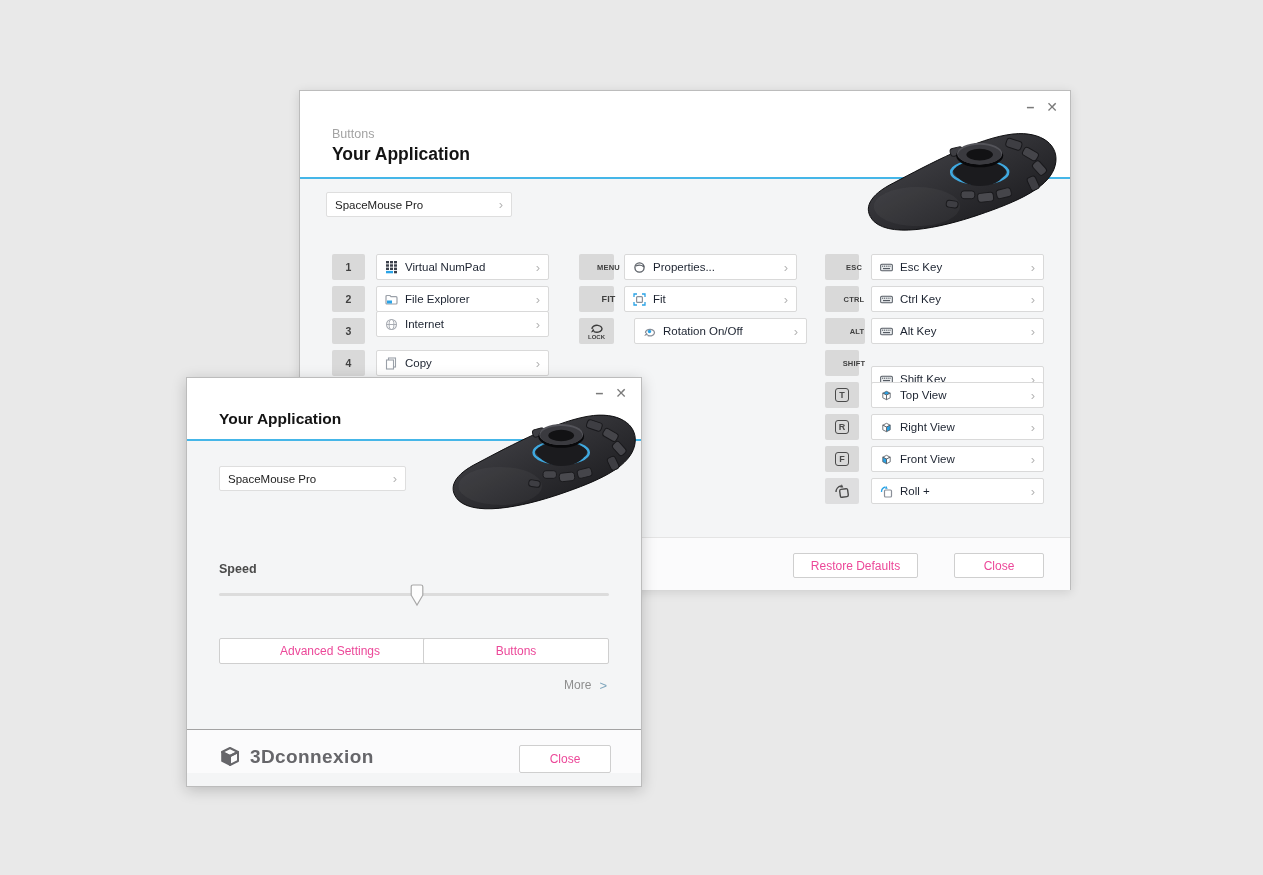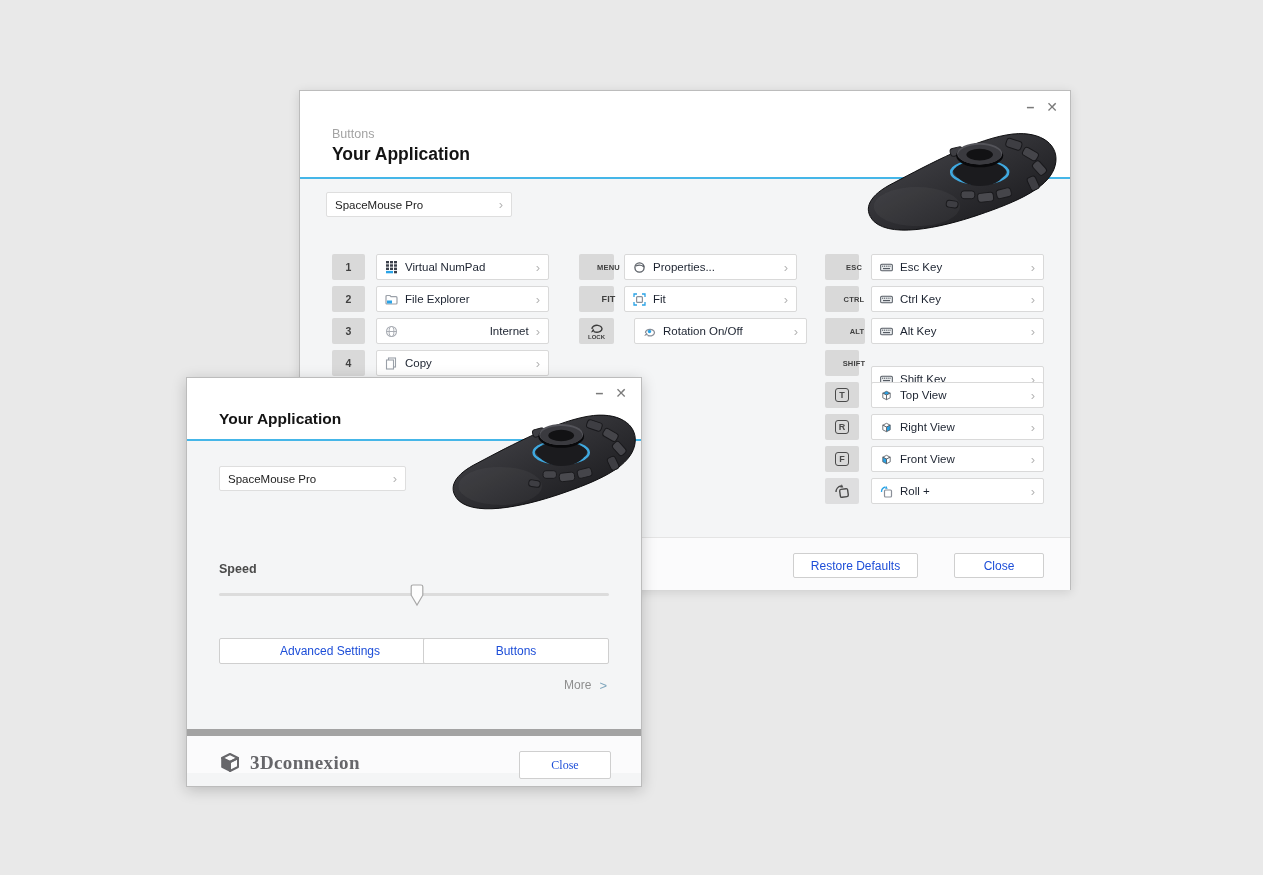--- a/index.html
+++ b/index.html
@@ -28,40 +28,40 @@
   .keycap .boxletter { width:14px; height:14px; border:1.4px solid #4a4a4a; border-radius:3px; font-size:9px; font-weight:bold; color:#4a4a4a; display:flex; align-items:center; justify-content:center; }
   .keycap.stack { flex-direction:column; line-height:1; }
   .keycap.stack .tiny { font-size:6px; font-weight:bold; color:#3c3c3c; margin-top:0px; }
 
   .action { position:absolute; width:173px; height:26px; background:#fff; border:1px solid #d9d9d9; border-radius:2px; display:flex; align-items:center; padding:0 8px; gap:7px; cursor:pointer; }
   .action .alabel { font-size:11.5px; color:#1c2330; flex:1; white-space:nowrap; }
   .ricon { width:13px; height:13px; display:inline-flex; }
   .ricon svg { width:13px; height:13px; }
 
   #back-win .footer { position:absolute; left:0; top:446px; width:100%; height:53px; background:#fbfbfc; border-top:1px solid #e4e4e4; }
-  .btn { position:absolute; background:#fff; border:1px solid #cfcfcf; border-radius:2px; font-size:12px; color:#1d4ed8; display:flex; align-items:center; justify-content:center; cursor:pointer; }
+  .btn { position:absolute; background:#fff; border:1px solid #cfcfcf; border-radius:2px; font-size:12px; color:#ec4899; display:flex; align-items:center; justify-content:center; cursor:pointer; }
 
   .sm-img { position:absolute; z-index:10; }
 
   
   #front-win { left:186px; top:377px; width:456px; height:410px; box-shadow:0 3px 14px rgba(0,0,0,.20); z-index:20; }
   #front-win .hdr { position:absolute; left:0; top:0; width:100%; height:61px; background:#ffffff; }
   #front-win .title { position:absolute; left:32px; top:32px; font-size:15.5px; font-weight:bold; color:#141414; }
   #front-win .accent-line { top:61px; }
   #front-drop { left:32px; top:88px; width:187px; height:25px; }
 
   .speed-label { position:absolute; left:32px; top:184px; font-size:12.5px; color:#4a4a4a; font-weight:bold; }
   .slider { position:absolute; left:32px; top:210px; width:390px; height:14px; cursor:pointer; }
   .slider .track { position:absolute; left:0; top:5px; width:100%; height:3px; background:#dcdcdc; border-radius:2px; }
   .slider .thumb { position:absolute; top:-4px; width:16px; height:24px; cursor:pointer; }
 
   .more-link { position:absolute; right:34px; top:300px; font-size:12px; color:#8e8e8e; cursor:pointer; display:flex; gap:8px; align-items:center; }
   .more-link .chev { color:#7fa6bd; }
 
-  #front-win .footer { position:absolute; left:0; top:351px; width:100%; height:44px; background:#fbfbfc; border-top:7px solid #a3a3a3;font-family:Liberation Serif, serif; }
+  #front-win .footer { position:absolute; left:0; top:351px; width:100%; height:44px; background:#fbfbfc; border-top:1px solid #a3a3a3; }
   .brand { position:absolute; left:30px; top:14px; display:flex; align-items:center; gap:7px; }
   .brand .brand-text { font-size:19px; font-weight:bold; color:#66666a; letter-spacing:.4px; }
 </style>
 </head>
 <body>
 
 <svg width="0" height="0" style="position:absolute">
   <defs>
     <linearGradient id="smg" x1="0" y1="0" x2="1" y2="1">
       <stop offset="0" stop-color="#4a4a4f"></stop>
@@ -139,21 +139,21 @@
         <svg viewBox="0 0 13 13">
           <path d="M1 3.5 q0-1 1-1 h3 l1 1.2 h5 q1 0 1 1 V10 q0 1-1 1 H2 q-1 0-1-1 Z" fill="none" stroke="#9aa0a8" stroke-width="1.2"></path>
           <rect x="2" y="7.5" width="5" height="3" fill="#2aa3e6"></rect>
         </svg>
       </span>
     <span class="alabel">File Explorer</span>
     <span class="chev">›</span>
   </div>
 
   <div class="keycap" style="left:32px; top:227px;">3</div>
-  <div class="action" style="left:76px; top:227px;text-align:right;">
+  <div class="action" style="left:76px; top:220px;">
     <span class="ricon">
         <svg viewBox="0 0 13 13">
           <circle cx="6.5" cy="6.5" r="5" fill="none" stroke="#a9adb4" stroke-width="1.1"></circle>
           <line x1="1.5" y1="6.5" x2="11.5" y2="6.5" stroke="#a9adb4" stroke-width="1"></line>
           <ellipse cx="6.5" cy="6.5" rx="2.4" ry="5" fill="none" stroke="#a9adb4" stroke-width="1"></ellipse>
         </svg>
       </span>
     <span class="alabel">Internet</span>
     <span class="chev">›</span>
   </div>

